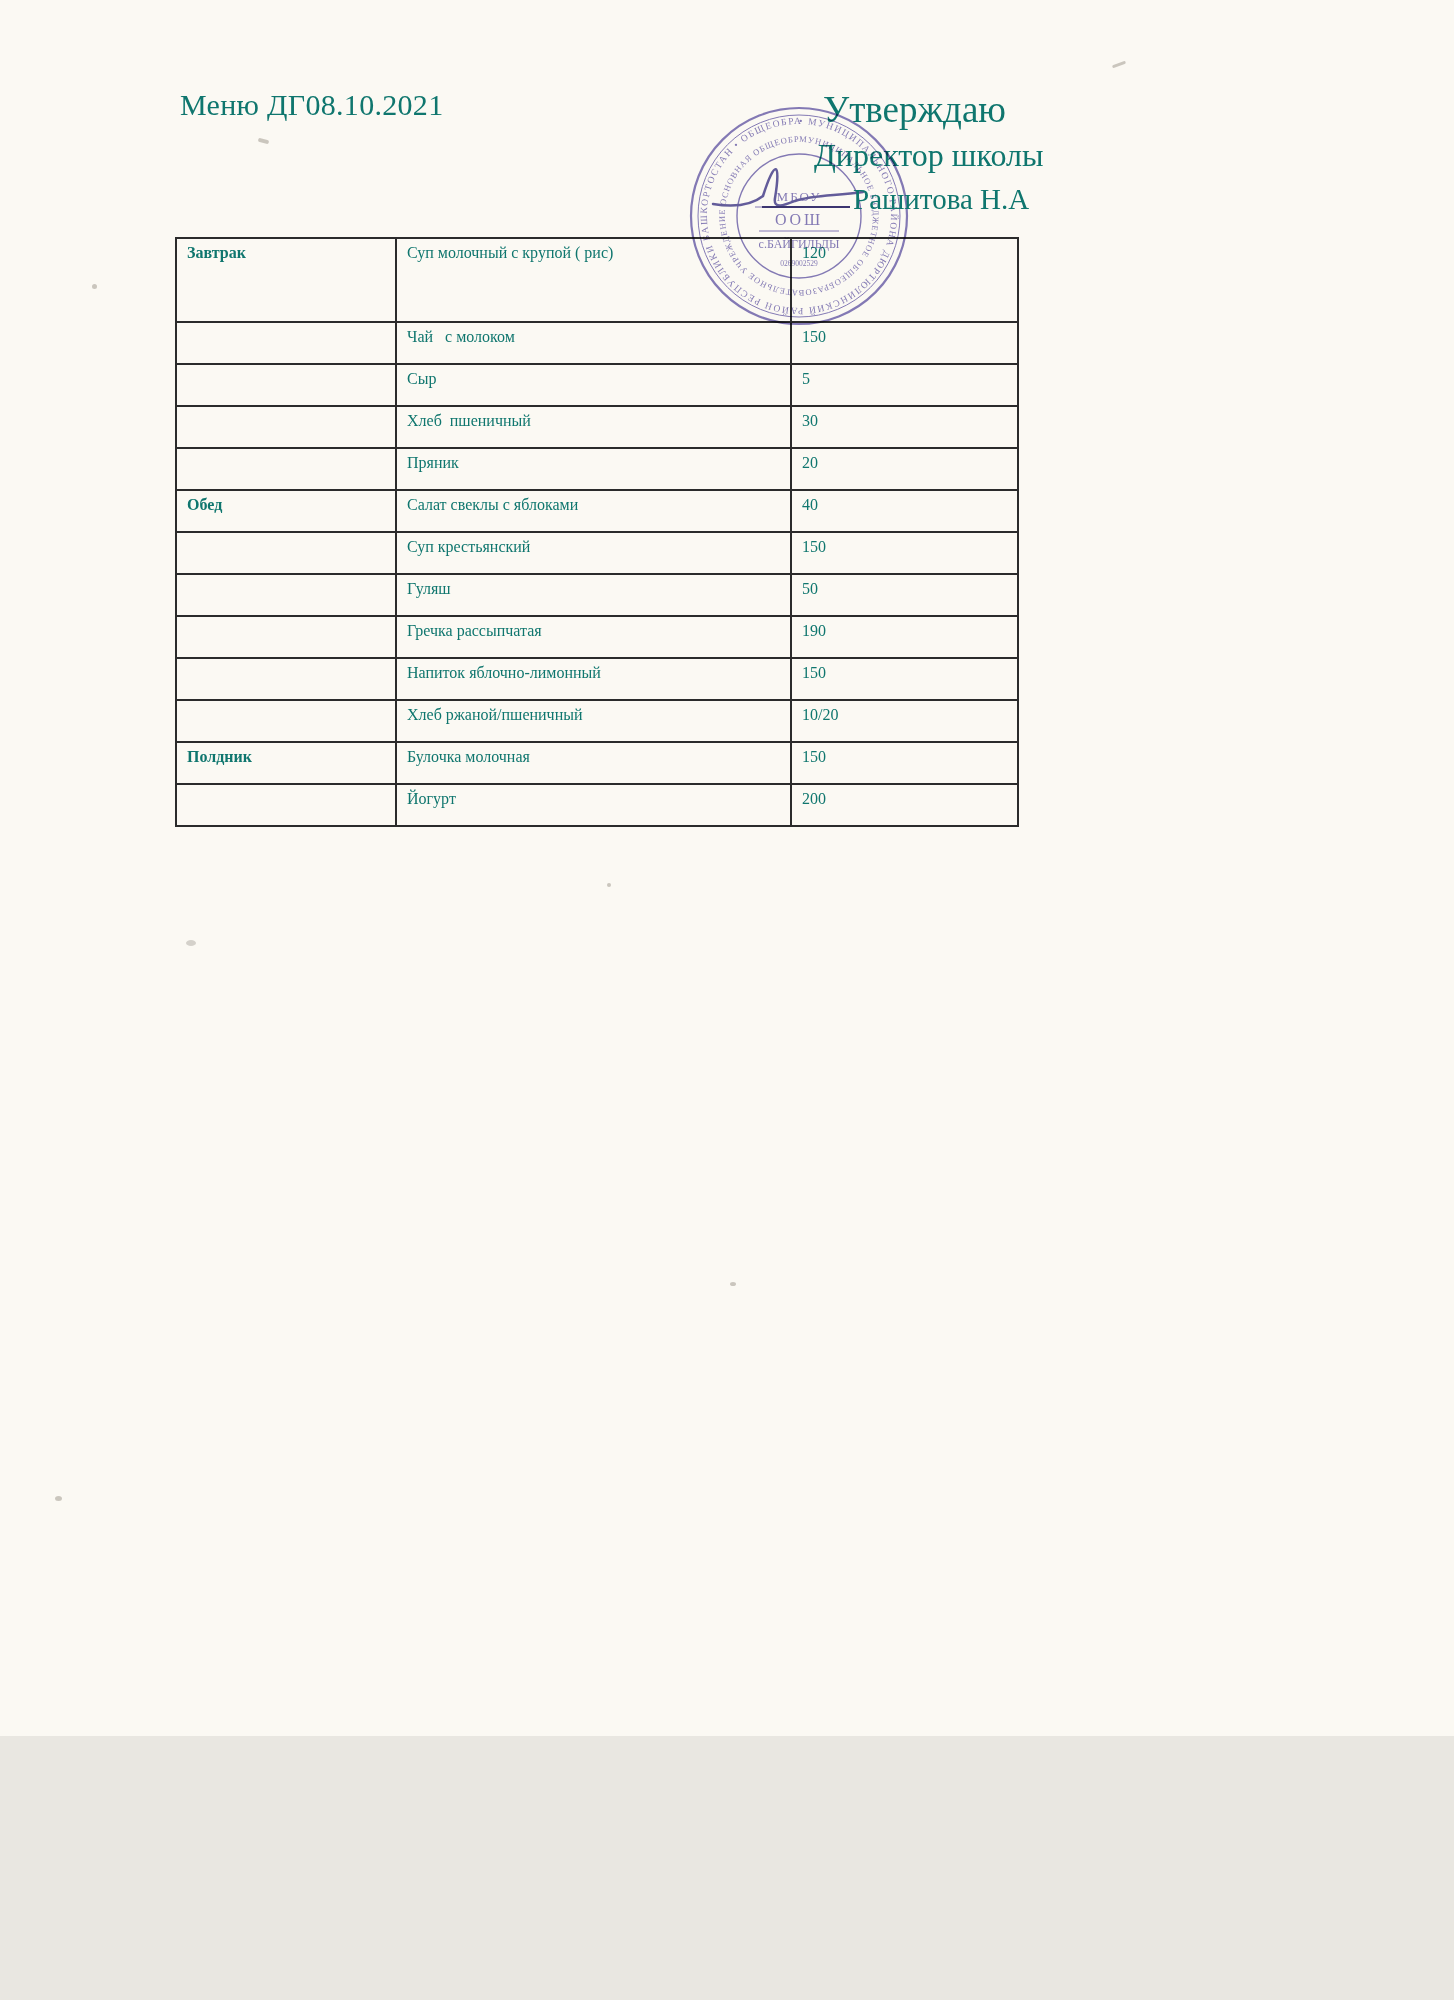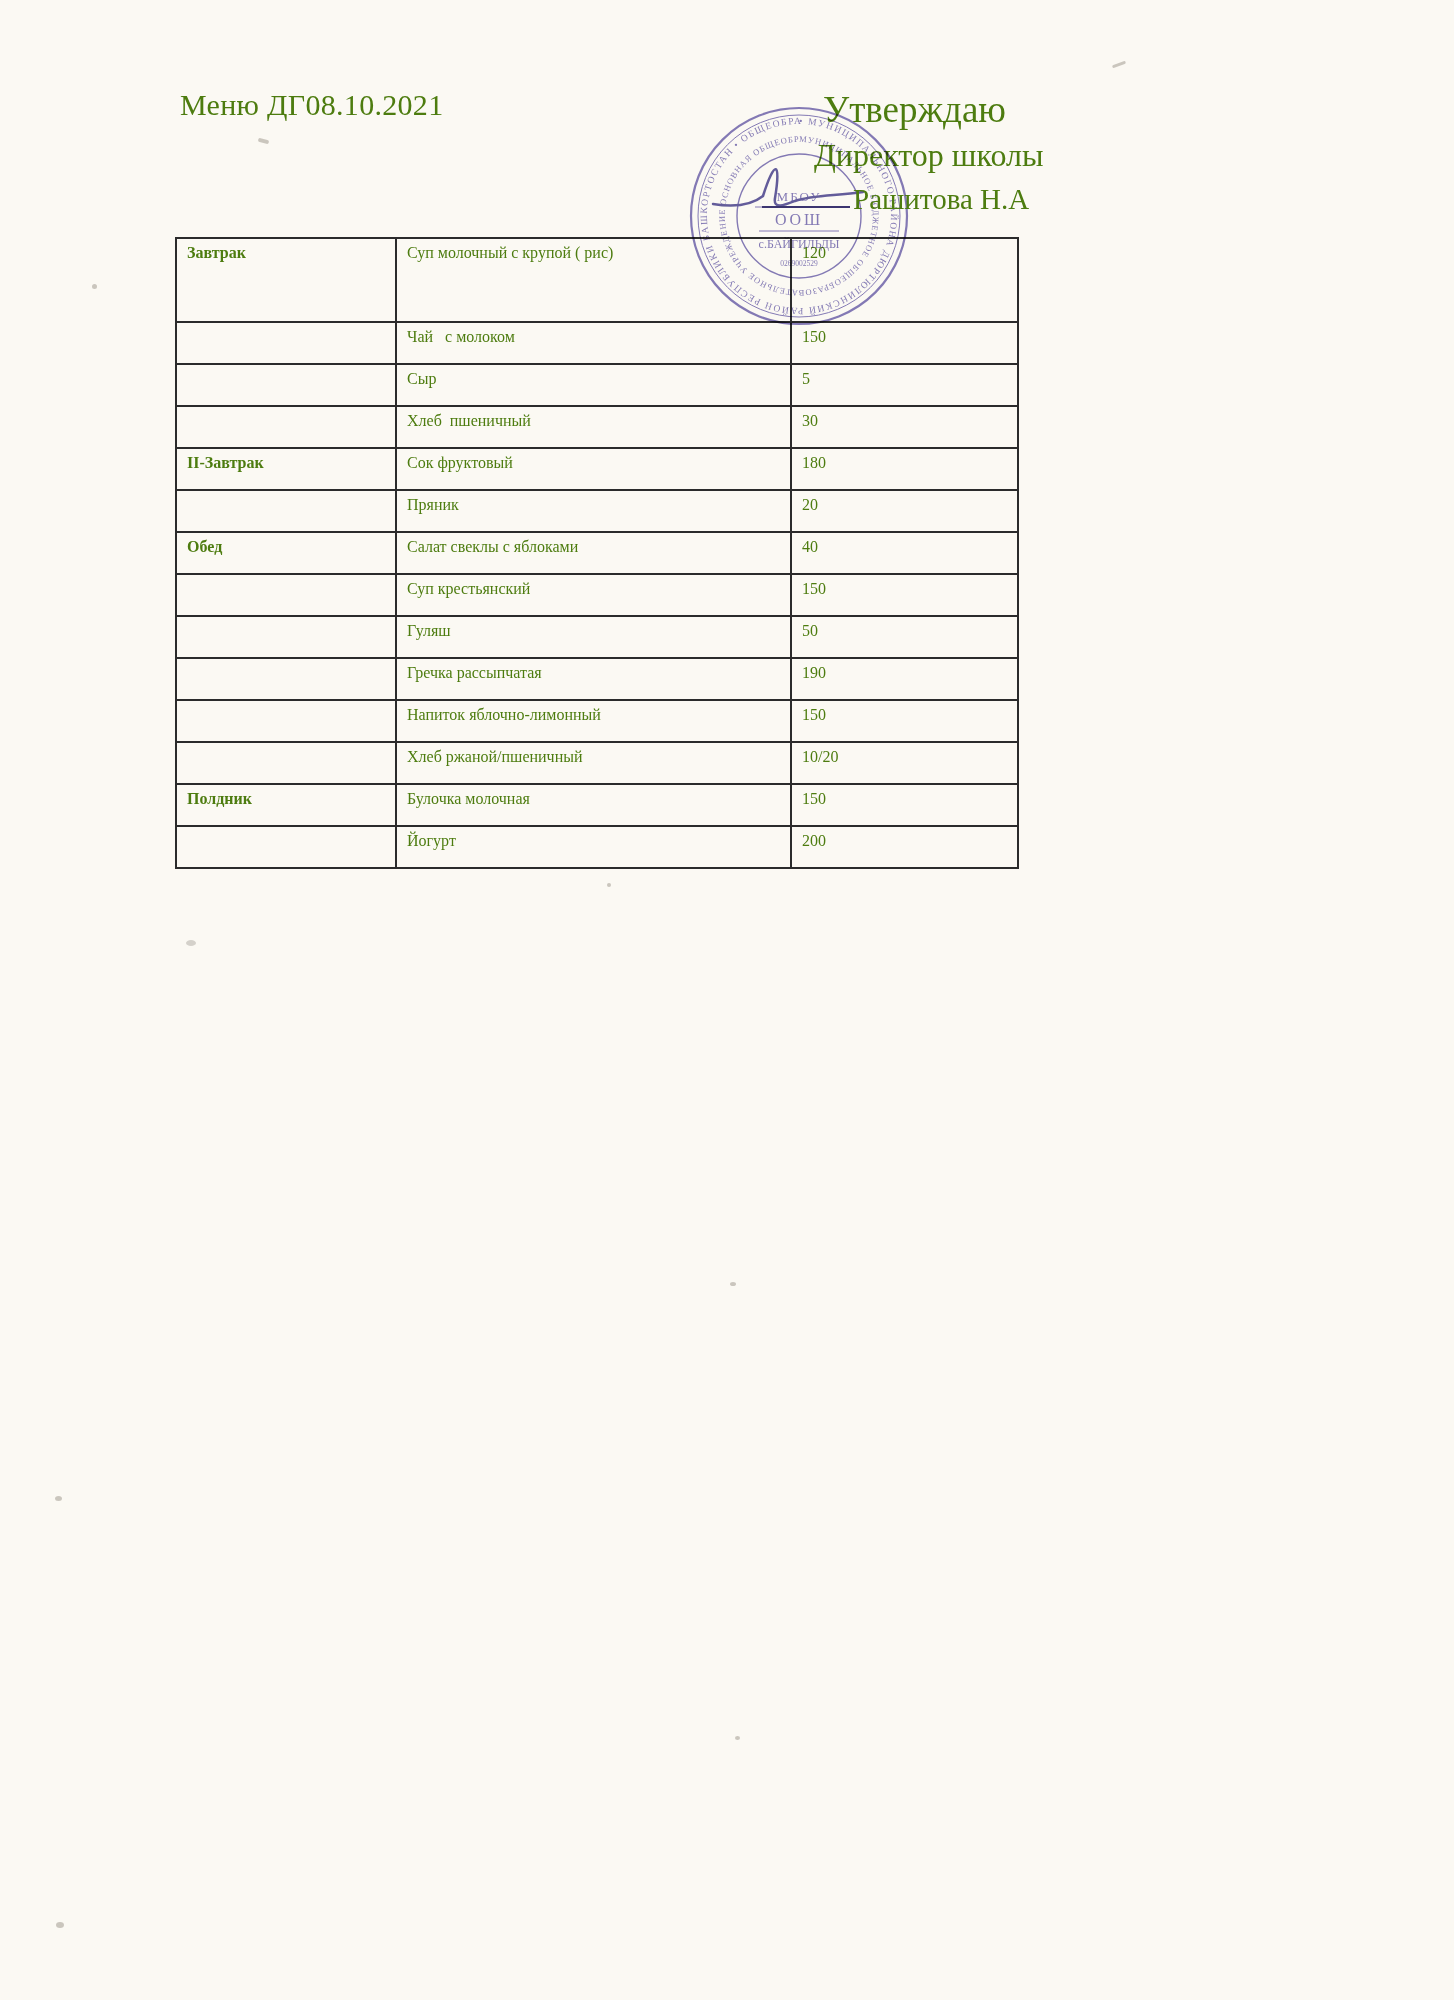--- a/index.html
+++ b/index.html
@@ -3,24 +3,24 @@
 <meta charset="utf-8">
 <style>
   html, body {
     margin: 0;
     padding: 0;
     background: #e9e7e1;
   }
   .page {
     position: relative;
     width: 1454px;
-    height: 2000px;
+    height: 1736px;
     background: #fbf9f3;
     font-family: "Liberation Serif", serif;
-    color: #4d7c0f;
+    color: #0f766e;
     overflow: hidden;
     box-shadow: 0 0 8px rgba(0,0,0,0.15);
   }
   .doc-title {
     position: absolute;
     left: 180px;
     top: 88px;
     font-size: 30px;
     letter-spacing: 0.3px;
     white-space: pre;
@@ -137,25 +137,20 @@
         <td class="cat"></td>
         <td class="dish">Сыр</td>
         <td class="amt">5</td>
       </tr>
       <tr>
         <td class="cat"></td>
         <td class="dish">Хлеб  пшеничный</td>
         <td class="amt">30</td>
       </tr>
       <tr>
-        <td class="cat">II-Завтрак</td>
-        <td class="dish">Сок фруктовый</td>
-        <td class="amt">180</td>
-      </tr>
-      <tr>
         <td class="cat"></td>
         <td class="dish">Пряник</td>
         <td class="amt">20</td>
       </tr>
       <tr>
         <td class="cat">Обед</td>
         <td class="dish">Салат свеклы с яблоками</td>
         <td class="amt">40</td>
       </tr>
       <tr>

